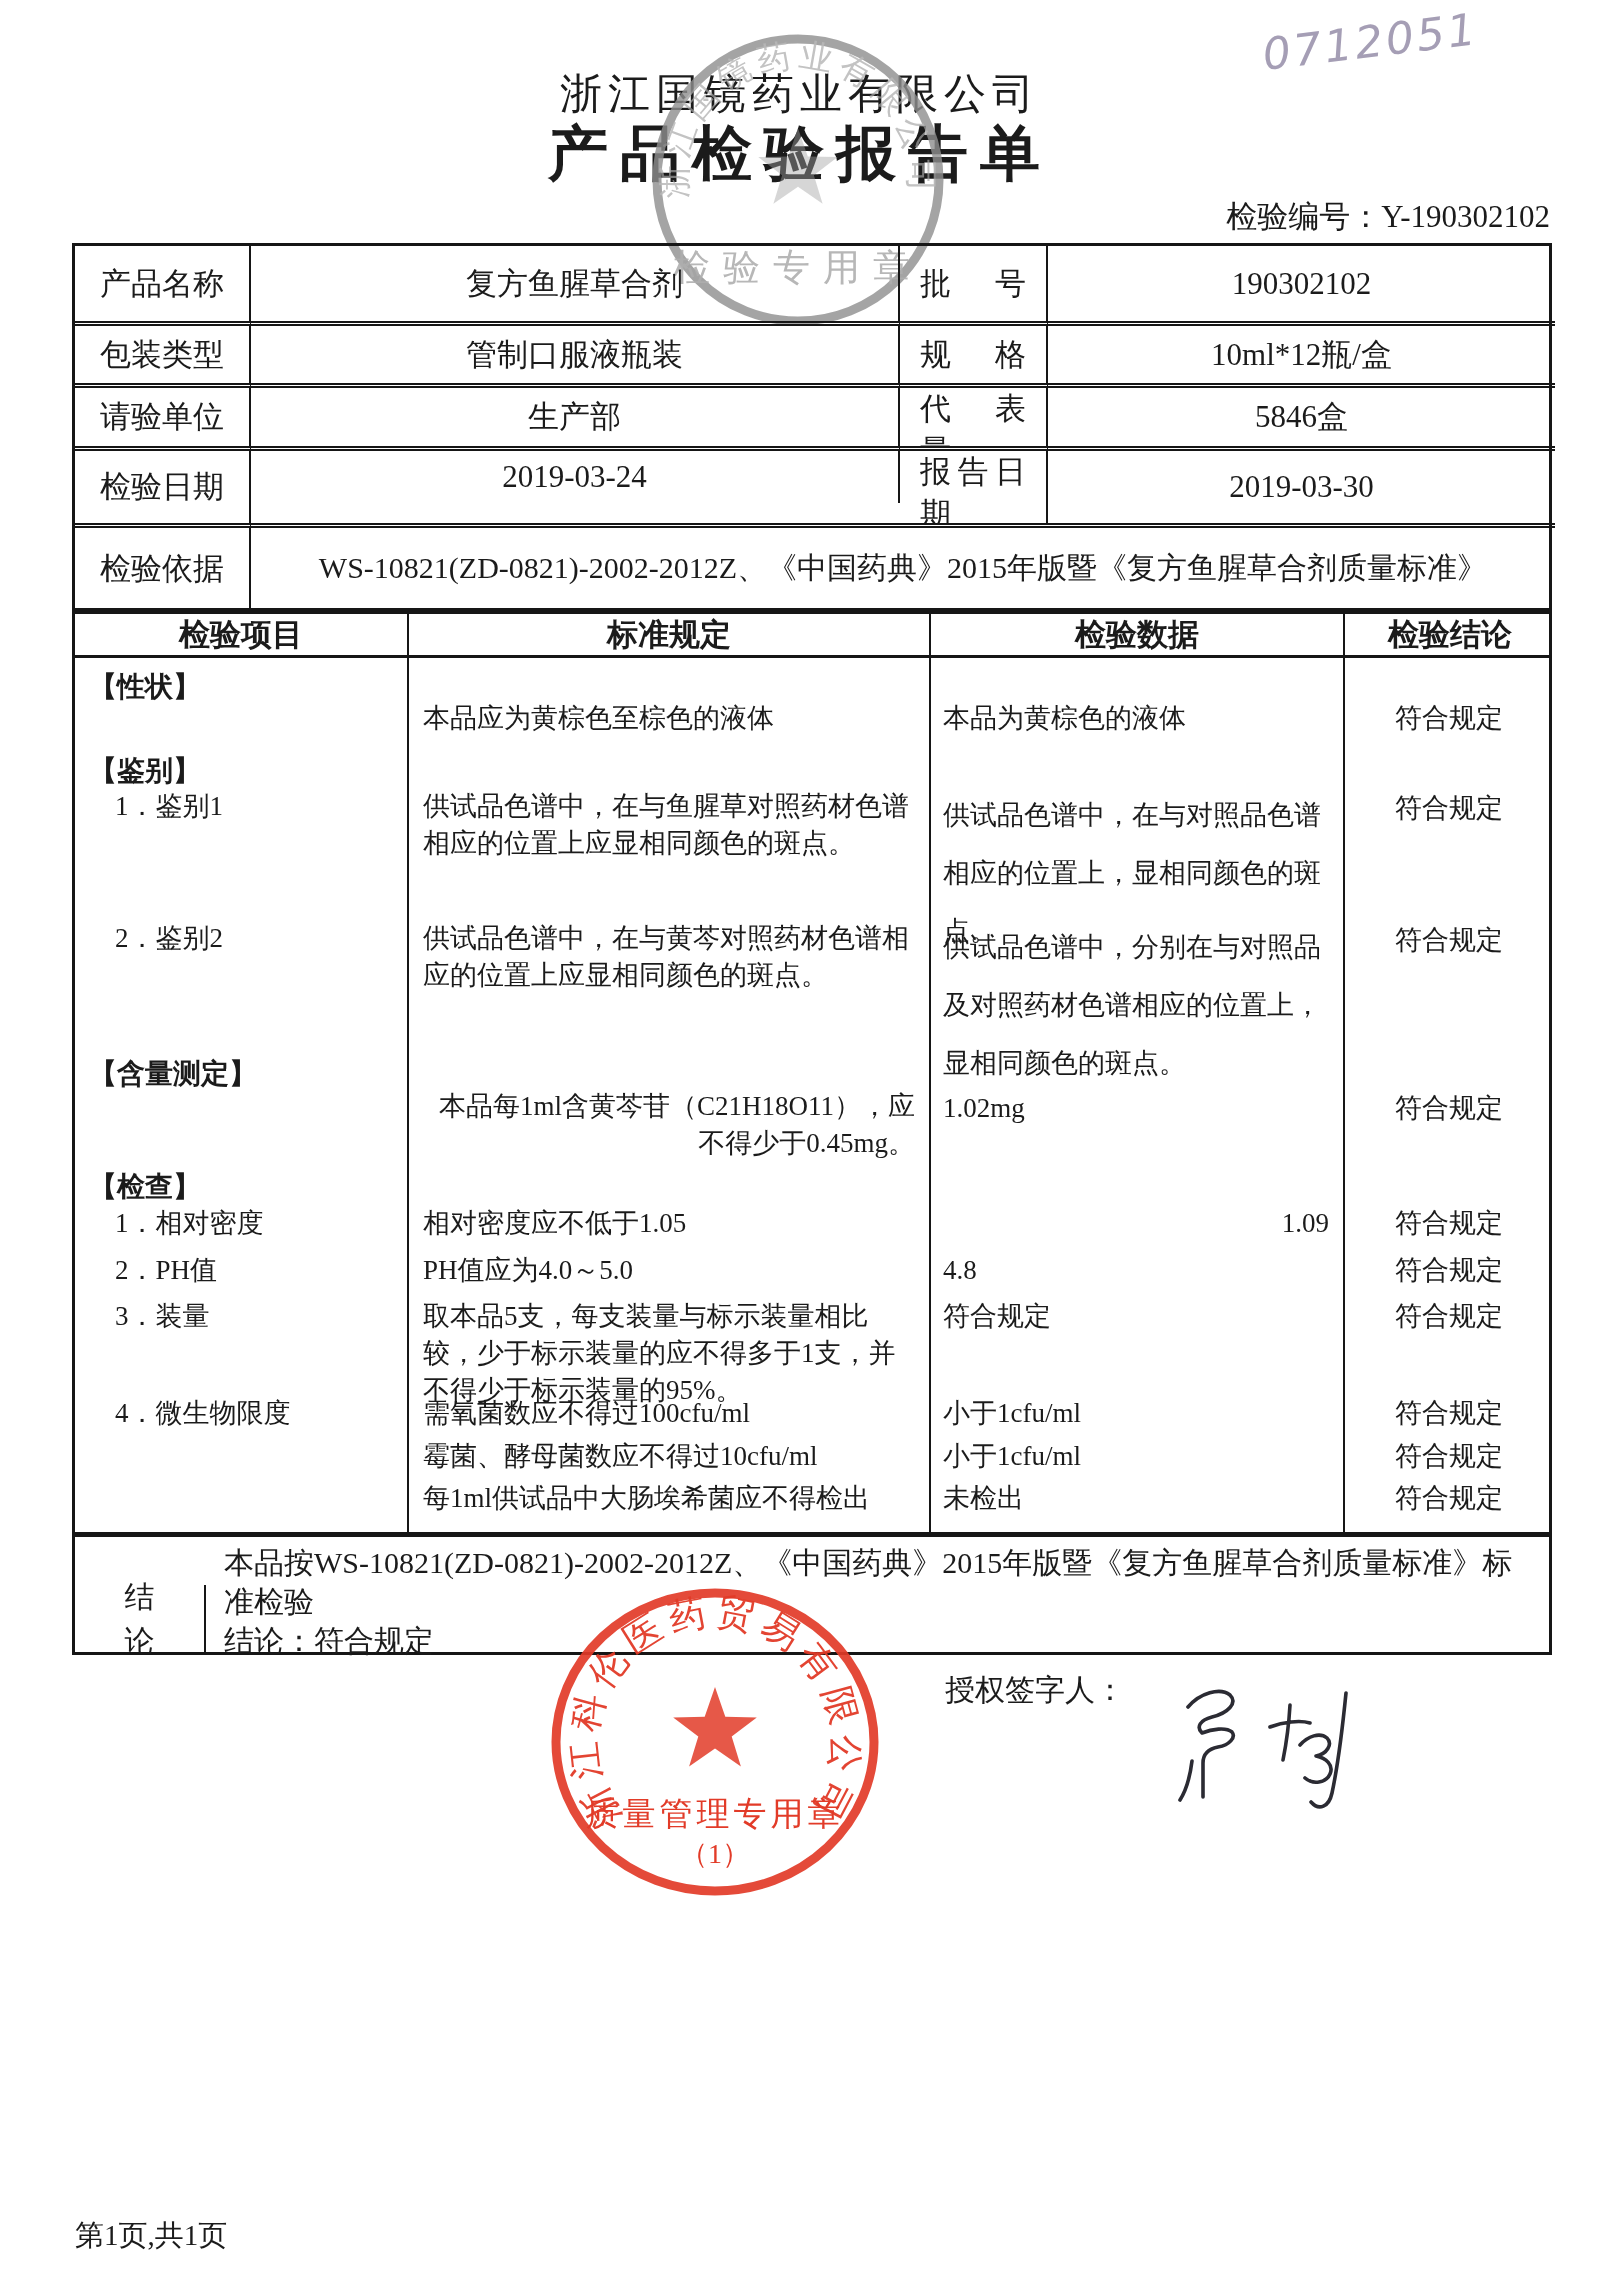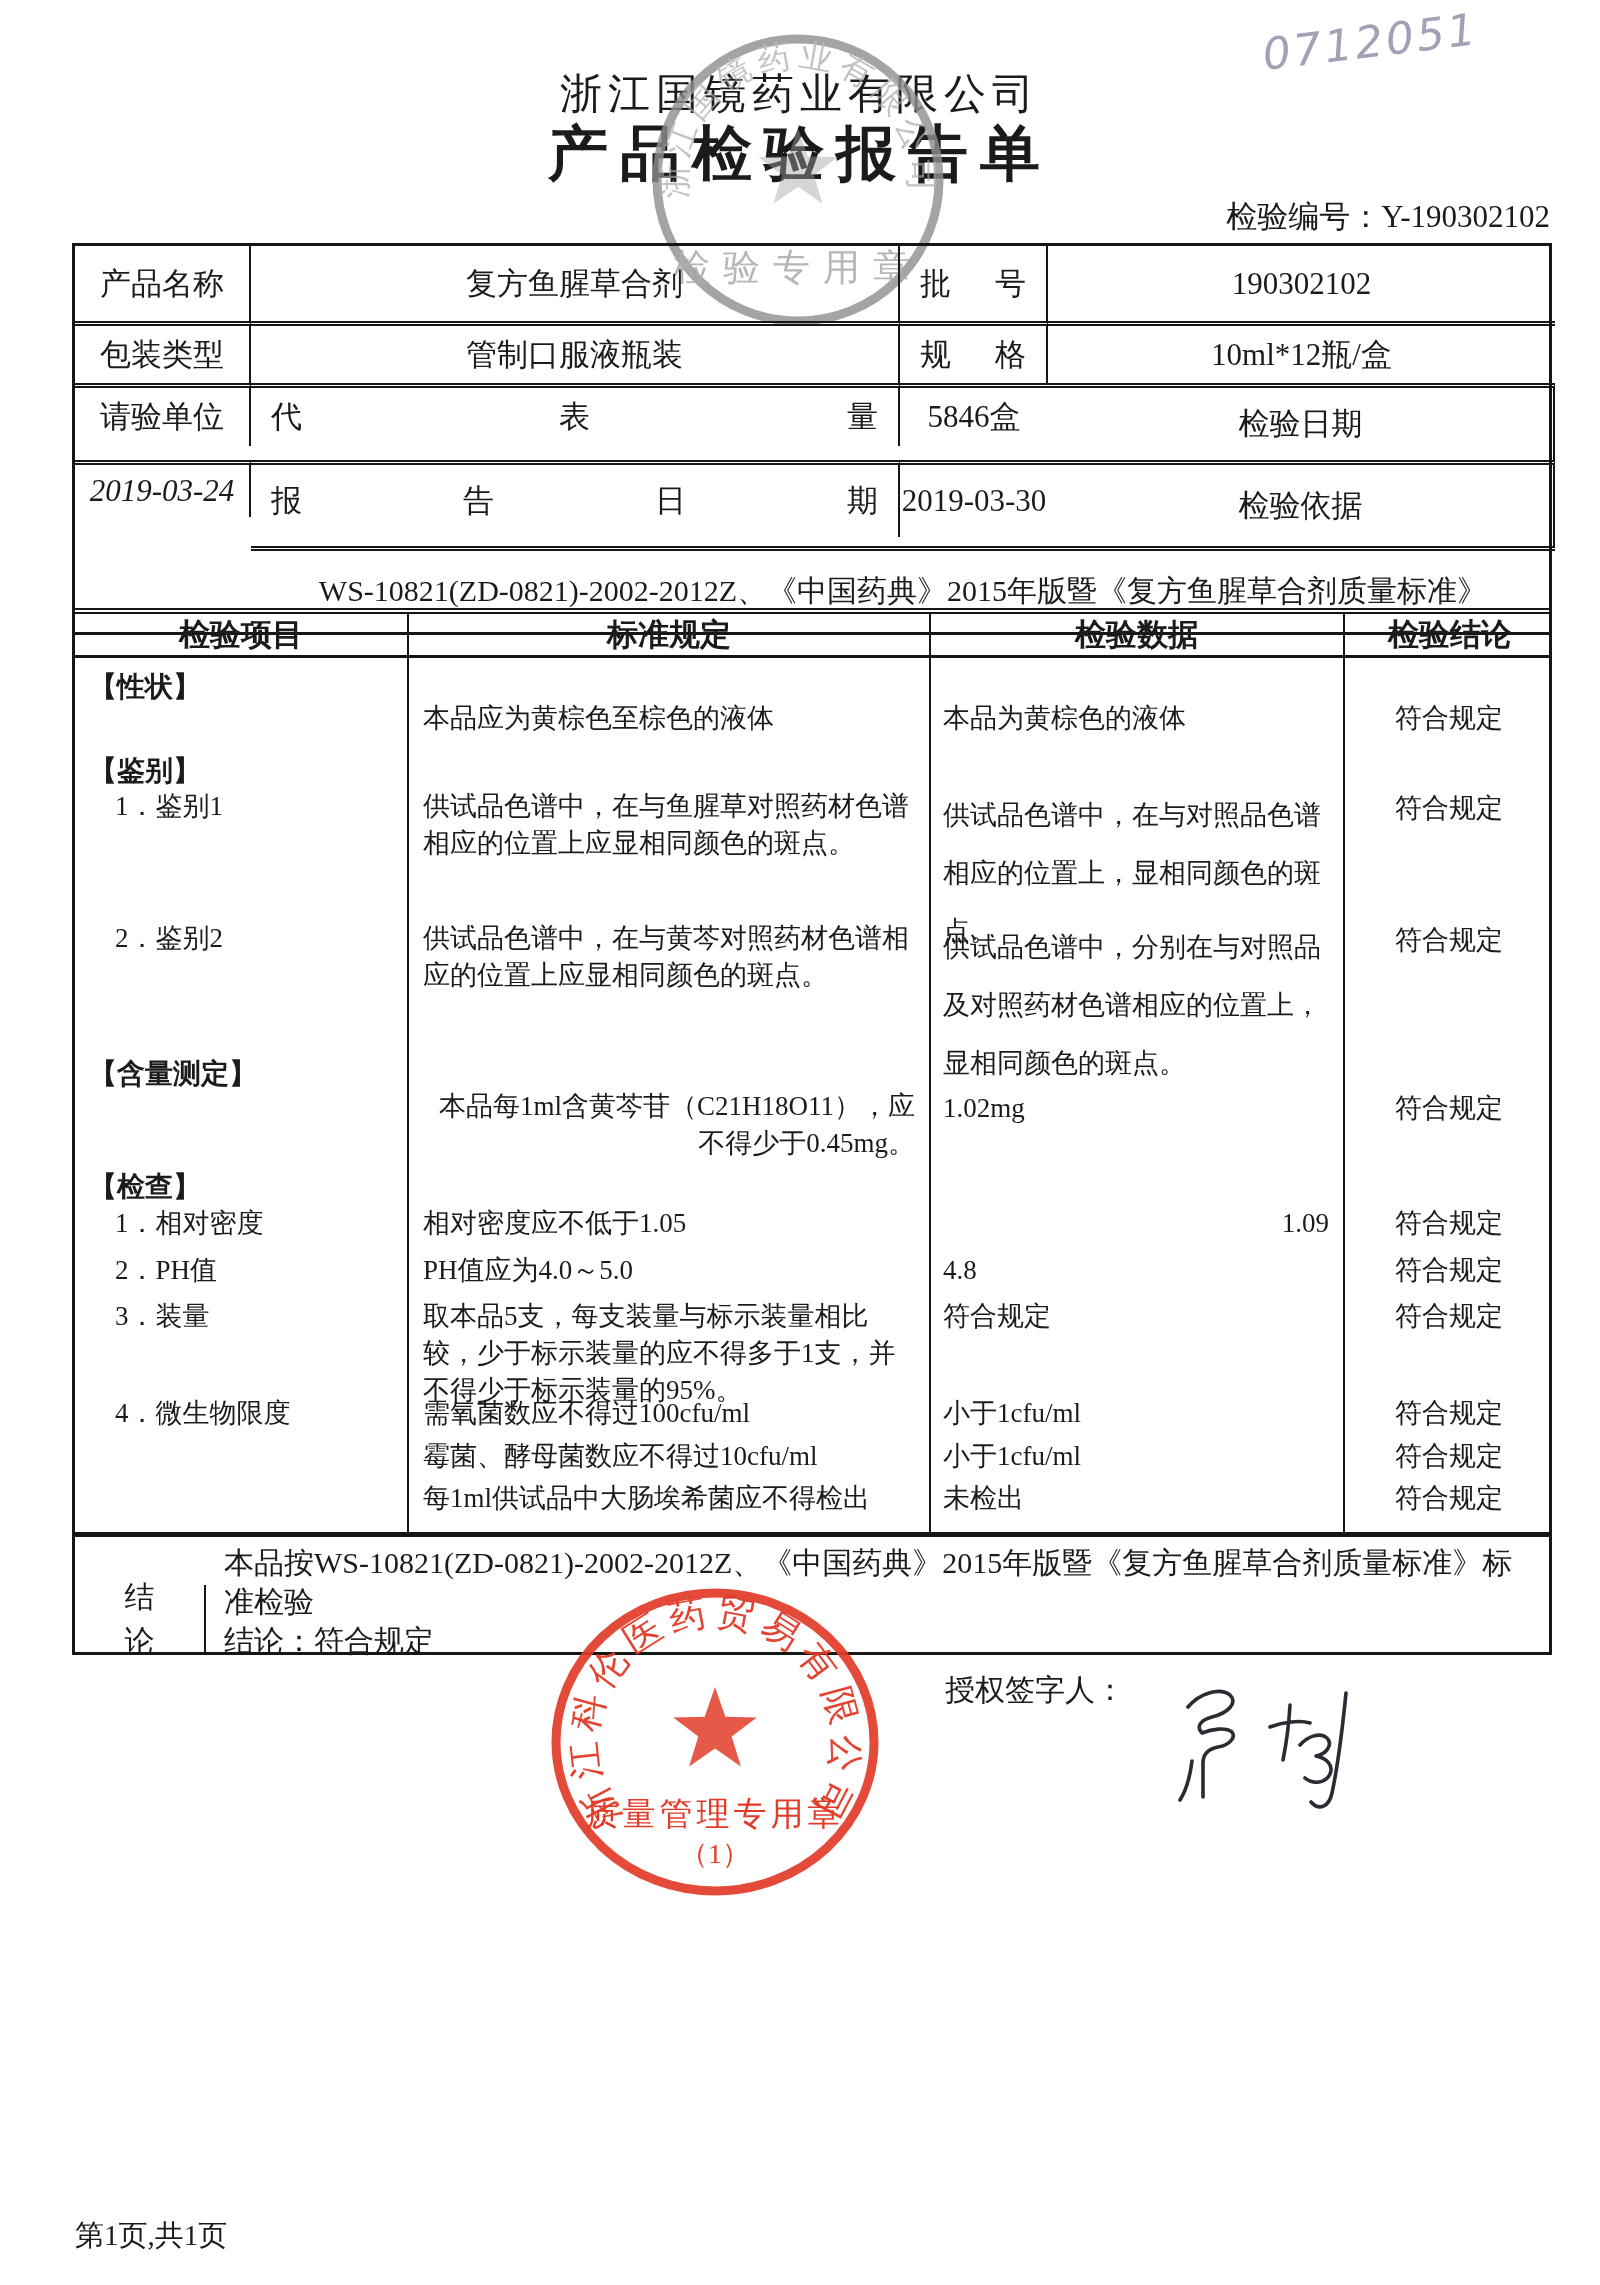--- a/index.html
+++ b/index.html
@@ -96,24 +96,25 @@
   <div class="abs info-table" id="info-table">
       <div class="cell first-row label1" style="height: 75px;">产品名称</div>
       <div class="cell first-row value1" style="height: 75px;">复方鱼腥草合剂</div>
       <div class="cell first-row label2 spread" style="height: 75px;">批 号</div>
       <div class="cell first-row value2 lastcol" style="height: 75px;">190302102</div>
       <div class="cell label1" style="height: 62px;">包装类型</div>
       <div class="cell value1" style="height: 62px;">管制口服液瓶装</div>
       <div class="cell label2 spread" style="height: 62px;">规 格</div>
       <div class="cell value2 lastcol" style="height: 62px;">10ml*12瓶/盒</div>
       <div class="cell label1" style="height: 63px;">请验单位</div>
+      <div class="cell value1" style="height: 63px;">生产部</div>
       <div class="cell label2 spread" style="height: 63px;">代 表 量</div>
       <div class="cell value2 lastcol" style="height: 63px;">5846盒</div>
       <div class="cell label1" style="height: 77px;">检验日期</div>
-      <div class="cell value1" style="height: 57px; font-style: italic;">2019-03-24</div>
+      <div class="cell value1" style="height: 57px;">2019-03-24</div>
       <div class="cell label2 spread" style="height: 77px;">报告日期</div>
       <div class="cell value2 lastcol" style="height: 77px;">2019-03-30</div>
       <div class="cell basis-label" style="height: 86px;">检验依据</div>
       <div class="cell basis-value" style="height: 86px; grid-column: 2 / 5;">WS-10821(ZD-0821)-2002-2012Z、《中国药典》2015年版暨《复方鱼腥草合剂质量标准》</div>
     </div>
 
   <div class="abs res-header" id="res-header">
       <div class="hcell">检验项目</div>
       <div class="hcell">标准规定</div>
       <div class="hcell">检验数据</div>

